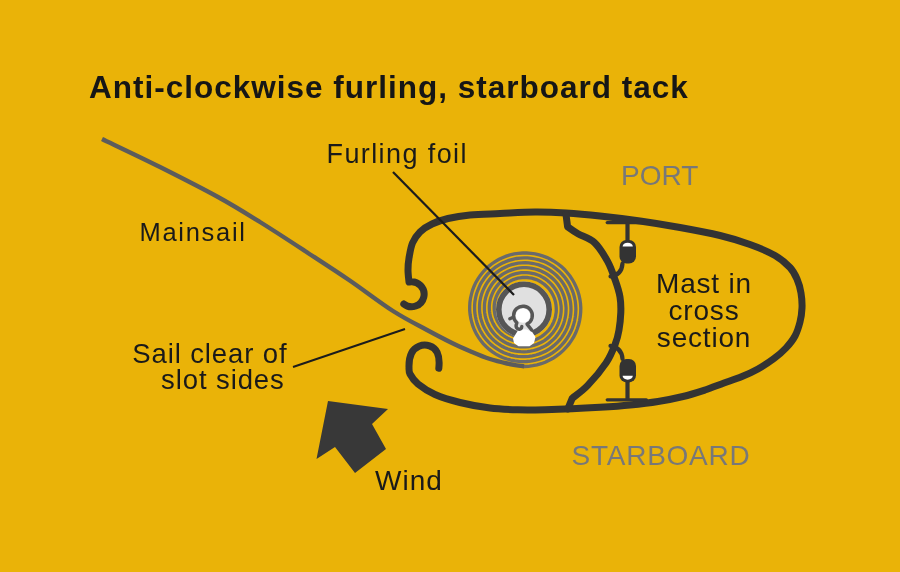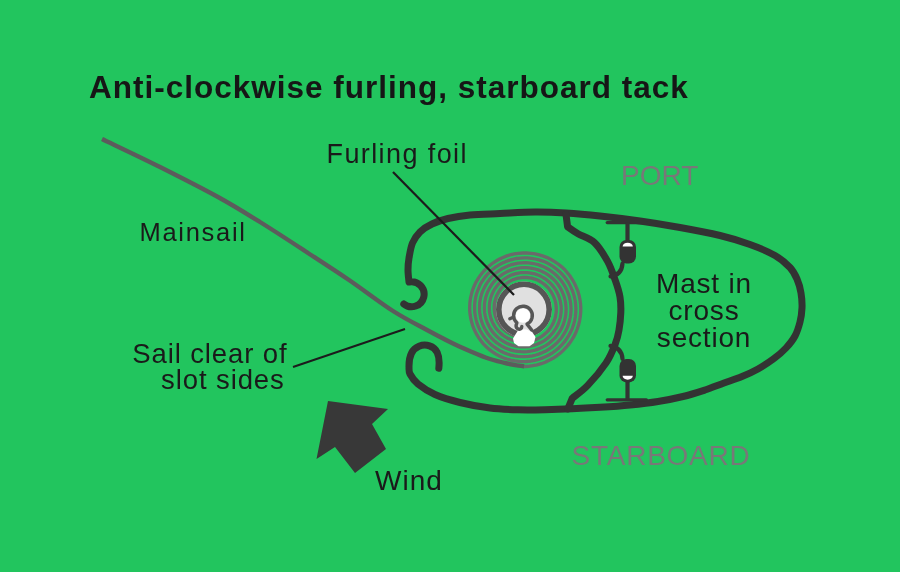--- a/index.html
+++ b/index.html
@@ -1,14 +1,14 @@
 <!DOCTYPE html>
 <html><head><meta charset="utf-8"><style>
 html,body{margin:0;padding:0;background:#ffffff;}
-#stage{position:relative;width:900px;height:572px;background:#22c55e;font-family:"Liberation Sans",sans-serif;}
+#stage{position:relative;width:900px;height:572px;background:#eab308;font-family:"Liberation Sans",sans-serif;}
 </style></head><body>
 <div id="stage">
 <svg width="900" height="572" viewBox="0 0 900 572" xmlns="http://www.w3.org/2000/svg">
   <text x="89" y="97.5" font-size="31.5" letter-spacing="1" font-weight="bold" fill="#161616" font-family="Liberation Sans, sans-serif">Anti-clockwise furling, starboard tack</text>
 
   <text x="659.7" y="184.7" font-size="28" letter-spacing="0" fill="#787878" text-anchor="middle" font-family="Liberation Sans, sans-serif">PORT</text>
   <text x="661" y="465.3" font-size="28" letter-spacing="0.75" fill="#787878" text-anchor="middle" font-family="Liberation Sans, sans-serif">STARBOARD</text>
 
   <path d="M 403.8 304 A 12.5 12.5 0 1 0 409 282 C 408.8 280.0 408.0 274.0 408.0 270.0 C 408.0 266.0 408.2 262.5 409.0 258.0 C 409.8 253.5 410.7 247.3 412.5 243.0 C 414.3 238.7 416.8 235.2 420.0 232.0 C 423.2 228.8 427.3 226.2 432.0 224.0 C 436.7 221.8 441.7 220.0 448.0 218.5 C 454.3 217.0 461.3 215.8 470.0 215.0 C 478.7 214.2 489.2 214.0 500.0 213.5 C 510.8 213.0 524.0 212.1 535.0 212.0 C 546.0 211.9 555.2 212.3 566.0 213.0 C 576.8 213.7 587.7 214.7 600.0 216.0 C 612.3 217.3 626.7 219.1 640.0 221.0 C 653.3 222.9 666.7 225.1 680.0 227.5 C 693.3 229.9 708.3 232.7 720.0 235.5 C 731.7 238.3 740.8 241.2 750.0 244.5 C 759.2 247.8 768.3 251.7 775.0 255.5 C 781.7 259.3 786.3 263.6 790.0 267.5 C 793.7 271.4 795.2 274.8 797.0 279.0 C 798.8 283.2 800.2 288.2 801.0 293.0 C 801.8 297.8 802.2 303.2 802.0 308.0 C 801.8 312.8 801.2 317.3 800.0 322.0 C 798.8 326.7 797.3 331.7 795.0 336.0 C 792.7 340.3 789.5 344.2 786.0 348.0 C 782.5 351.8 778.7 355.0 774.0 358.5 C 769.3 362.0 763.3 366.0 758.0 369.0 C 752.7 372.0 747.7 374.2 742.0 376.5 C 736.3 378.8 730.2 380.8 724.0 383.0 C 717.8 385.2 711.8 387.8 705.0 390.0 C 698.2 392.2 690.8 394.6 683.0 396.5 C 675.2 398.4 666.8 400.1 658.0 401.5 C 649.2 402.9 639.7 404.0 630.0 405.0 C 620.3 406.0 609.7 406.7 600.0 407.3 C 590.3 407.9 581.2 408.4 572.0 408.8 C 562.8 409.2 554.0 409.5 545.0 409.7 C 536.0 409.9 527.2 410.1 518.0 409.8 C 508.8 409.5 499.7 409.2 490.0 408.0 C 480.3 406.8 469.2 404.8 460.0 402.5 C 450.8 400.2 442.0 397.6 435.0 394.5 C 428.0 391.4 422.2 387.4 418.0 384.0 C 413.8 380.6 411.5 376.8 410.0 374.0 C 408.5 371.2 409.2 368.2 409.0 367.0 C 408.8 357 412 349 419 346.2 C 426 343.5 434 346 437.2 352.5 C 439.3 356.8 439.5 362 438.8 368.3" fill="none" stroke="#333" stroke-width="7" stroke-linecap="round" stroke-linejoin="round"></path>
 

